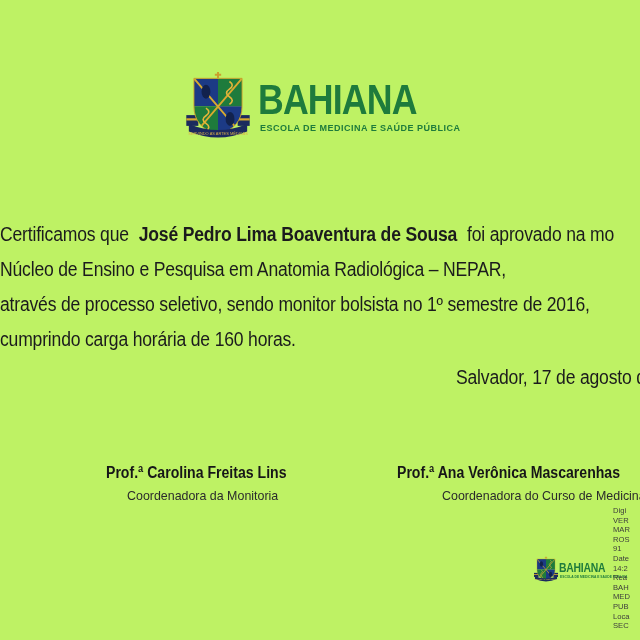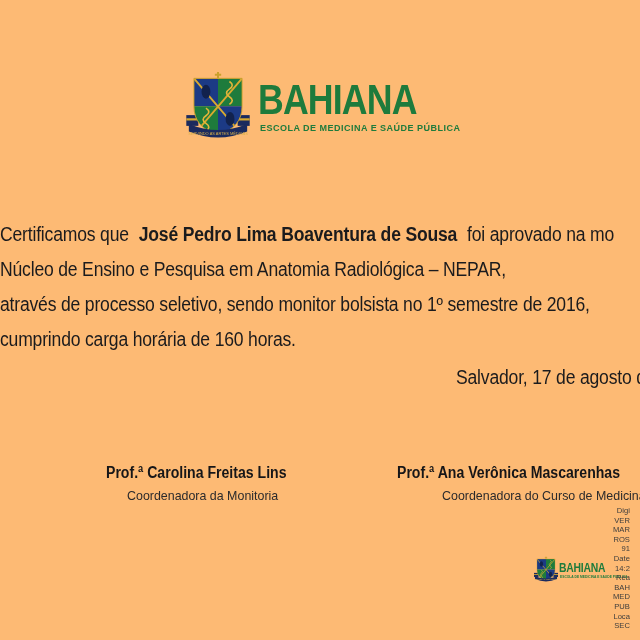--- a/index.html
+++ b/index.html
@@ -1,18 +1,18 @@
 <!DOCTYPE html>
 <html><head>
 <meta charset="utf-8">
 <style>
   html,body{margin:0;padding:0;background:#fff;}
   .page{
-    position:relative;width:640px;height:640px;background:#fdba74;
-    overflow:hidden;font-family:"Liberation Sans",sans-serif;color:#1b1b1d;text-align:right;
+    position:relative;width:640px;height:640px;background:#bef264;
+    overflow:hidden;font-family:"Liberation Sans",sans-serif;color:#1b1b1d;
   }
   
   .crest-big{position:absolute;left:186px;top:72px;width:64px;height:71px;}
   .wordmark{
     position:absolute;left:258px;top:79px;font-size:42px;font-weight:bold;
     color:#1e7b3c;letter-spacing:-1px;transform:scaleX(.85);transform-origin:0 0;
     white-space:nowrap;line-height:1;
   }
   .tagline{
     position:absolute;left:260px;top:122px;font-size:9.5px;font-weight:bold;

